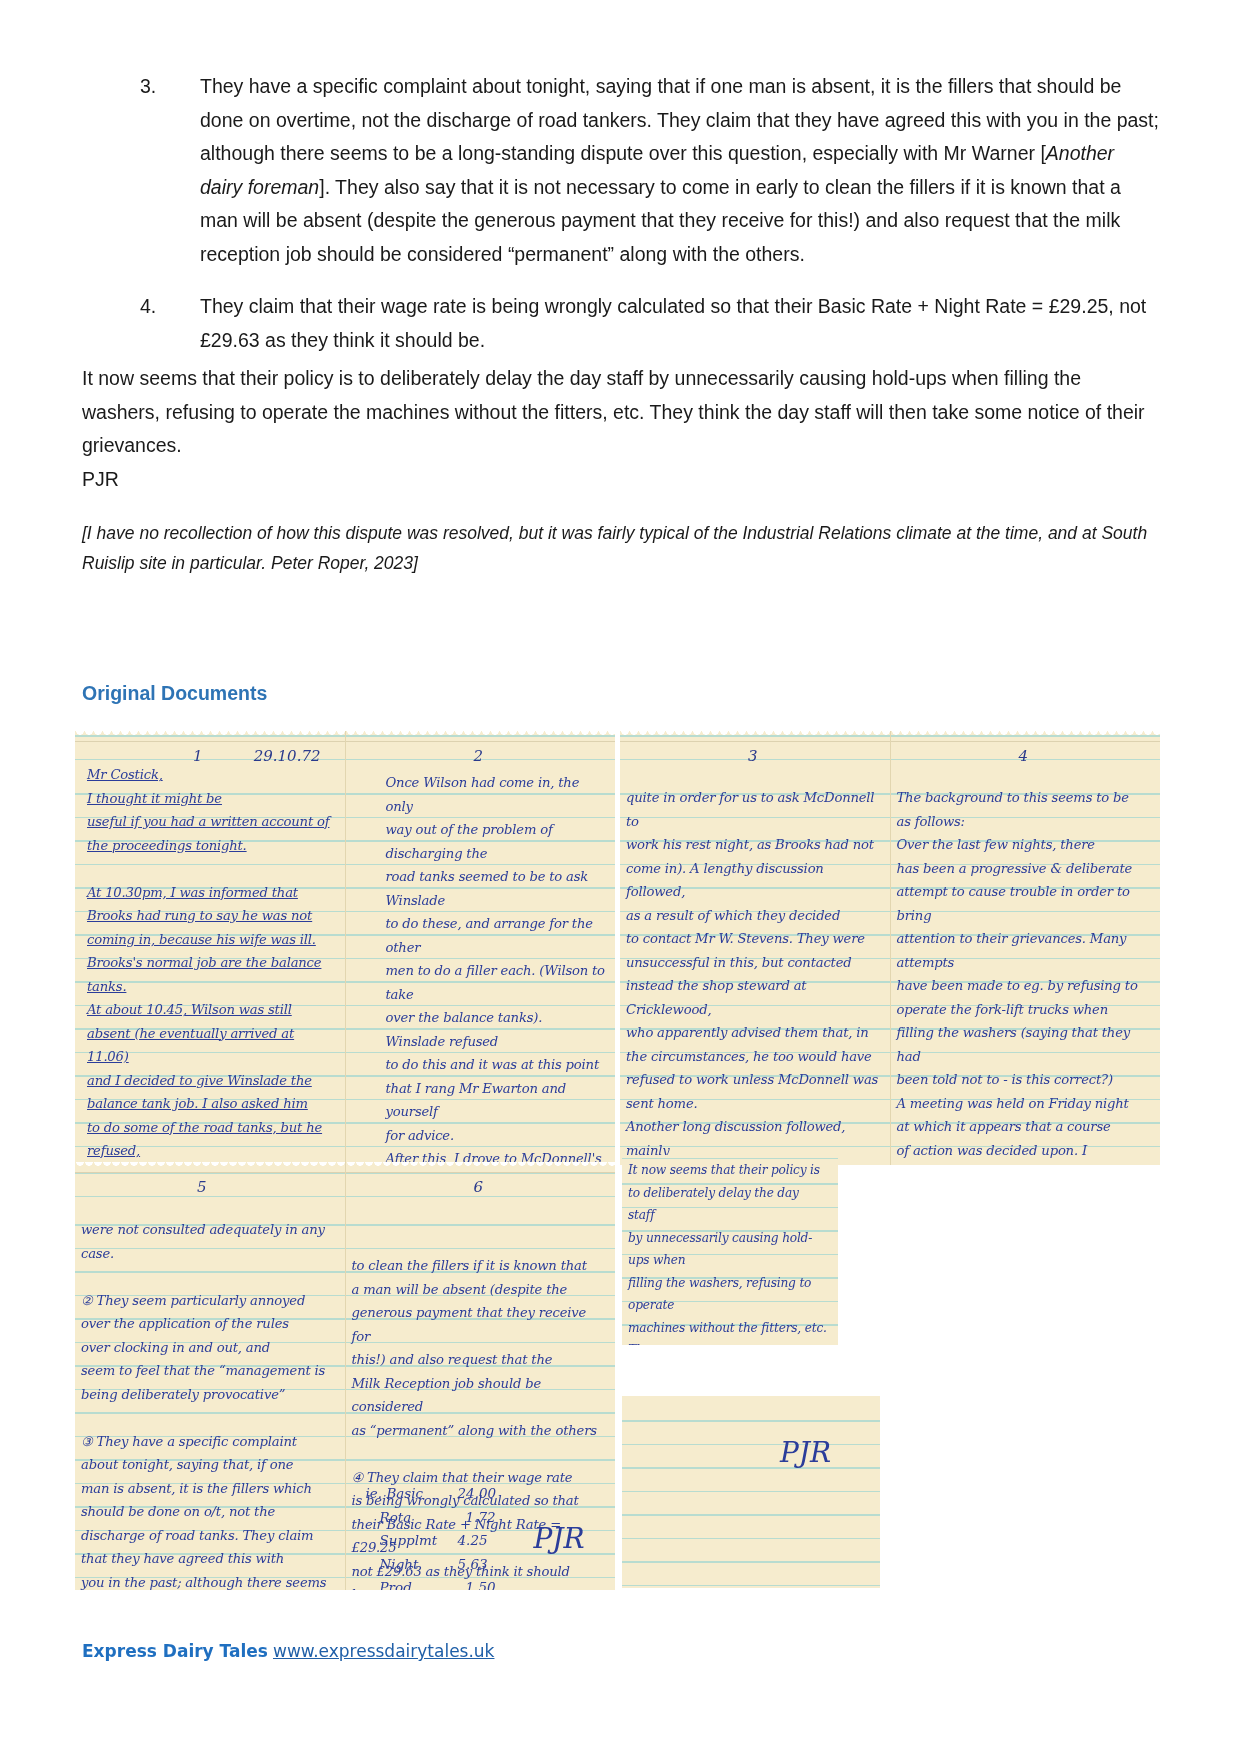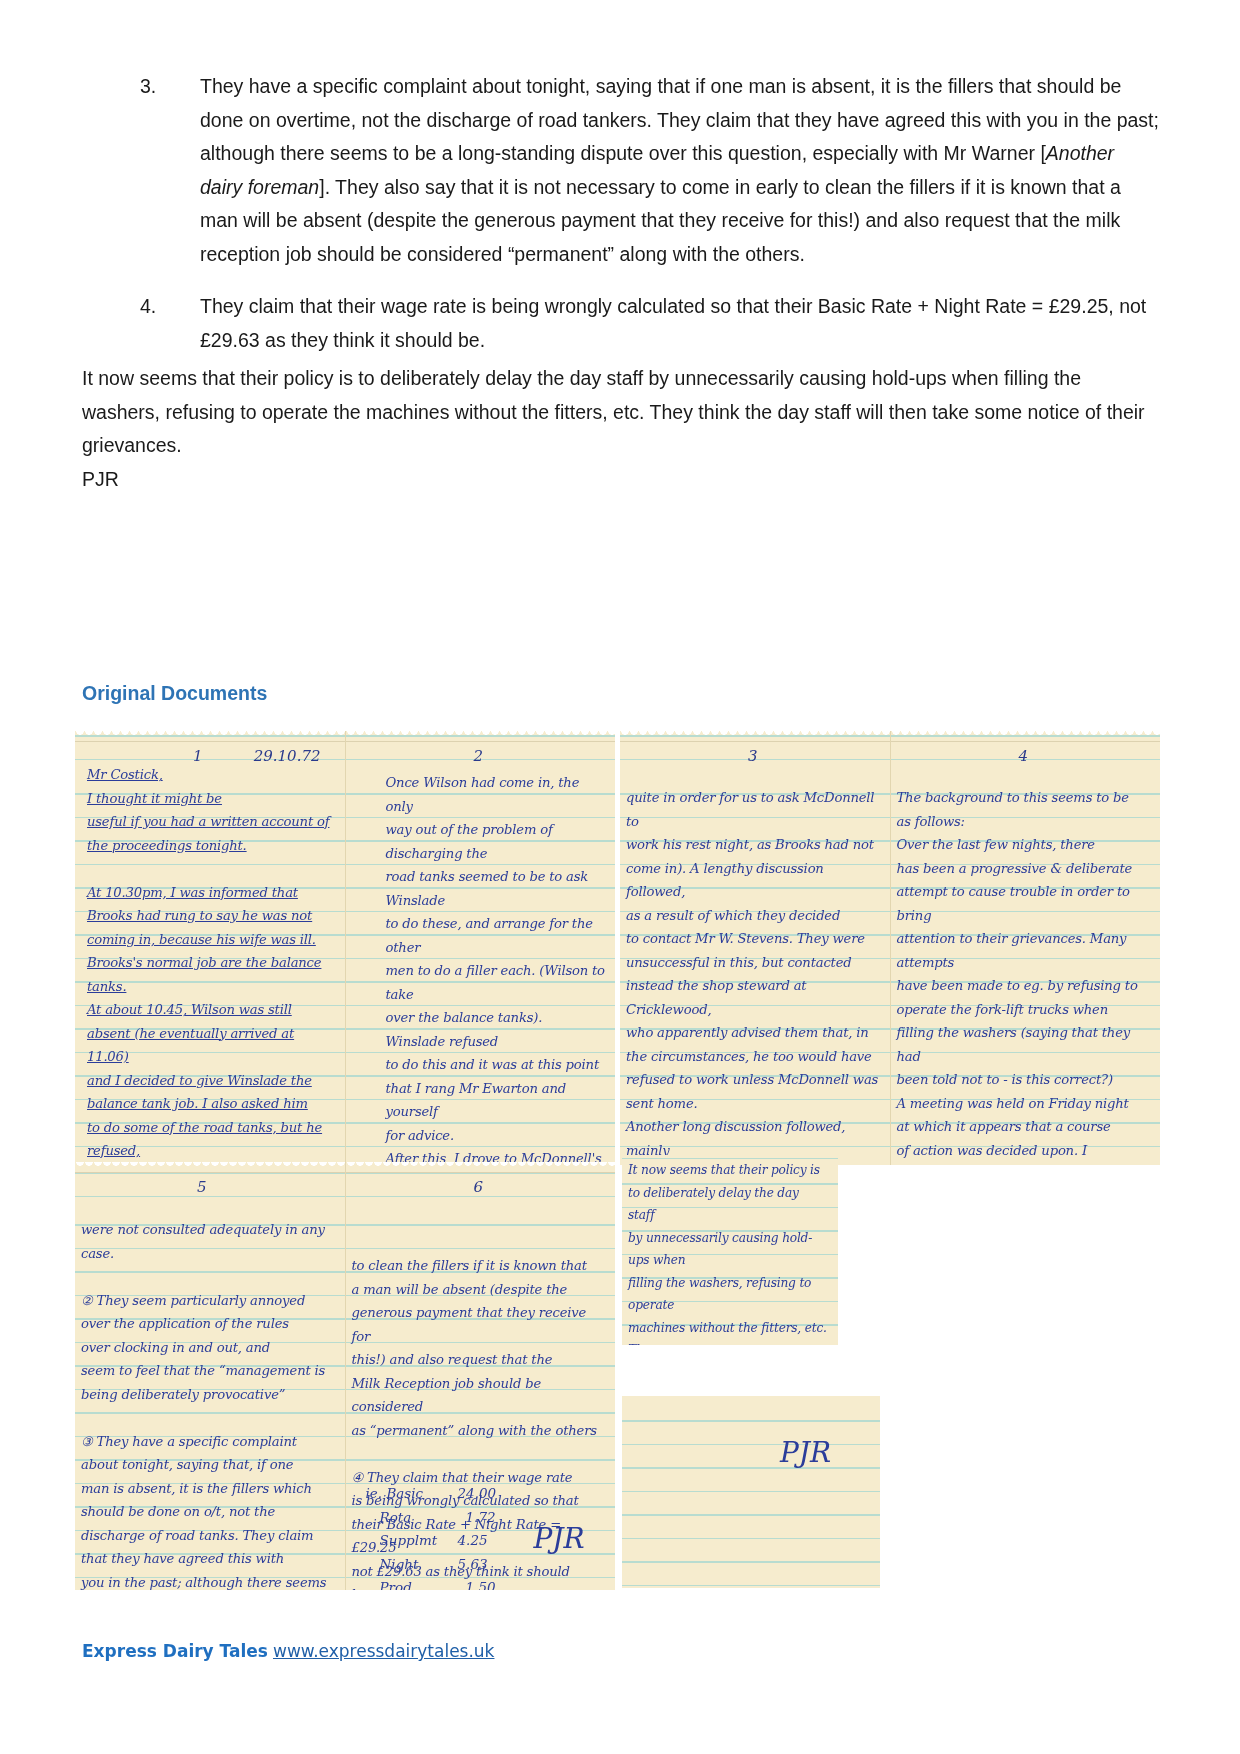--- a/index.html
+++ b/index.html
@@ -57,20 +57,21 @@
     <div class="txt"><span>They have a specific complaint about tonight, saying that if one man is absent, it is the fillers that should be done on overtime, not the discharge of road tankers. They claim that they have agreed this with you in the past; although there seems to be a long-standing dispute over this question, especially with Mr Warner [</span><i>Another dairy foreman</i><span>]. They also say that it is not necessary to come in early to clean the fillers if it is known that a man will be absent (despite the generous payment that they receive for this!) and also request that the milk reception job should be considered “permanent” along with the others.</span></div>
   </div>
 
   <div class="num-item" style="top:290px;">
     <span class="num">4.</span>
     <div class="txt">They claim that their wage rate is being wrongly calculated so that their Basic Rate + Night Rate = £29.25, not £29.63 as they think it should be.</div>
   </div>
 
   <div class="para" style="top:362px;">It now seems that their policy is to deliberately delay the day staff by unnecessarily causing hold-ups when filling the washers, refusing to operate the machines without the fitters, etc. They think the day staff will then take some notice of their grievances.</div>
   <div class="para" style="top:463px;">PJR</div>
+  <div class="note" style="top:518px;">[I have no recollection of how this dispute was resolved, but it was fairly typical of the Industrial Relations climate at the time, and at South Ruislip site in particular. Peter Roper, 2023]</div>
 
   <div class="section-heading">Original Documents</div>
 
   <div class="spread" style="left:75px; top:731px; width:540px; height:434px;">
     <div class="leaf top">
       <div class="perf"></div>
       <span class="pg" style="left:118px;">1</span>
       <span class="date">29.10.72</span>
       <div class="hand" style="top:32px;text-decoration:underline;">Mr Costick,
             I thought it might be

